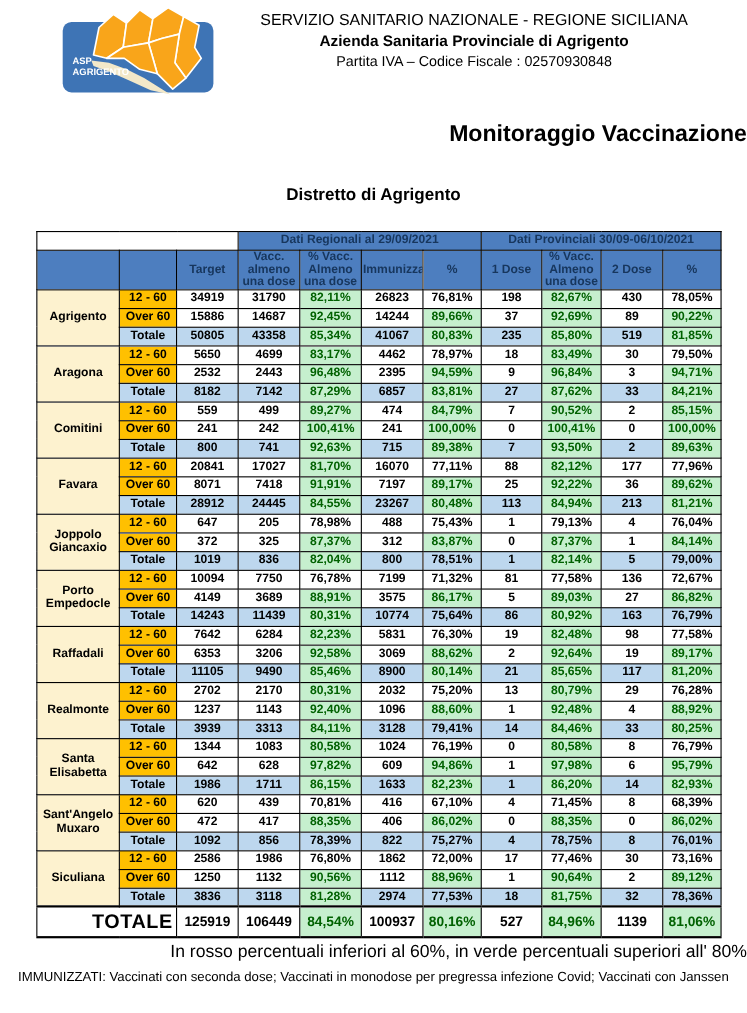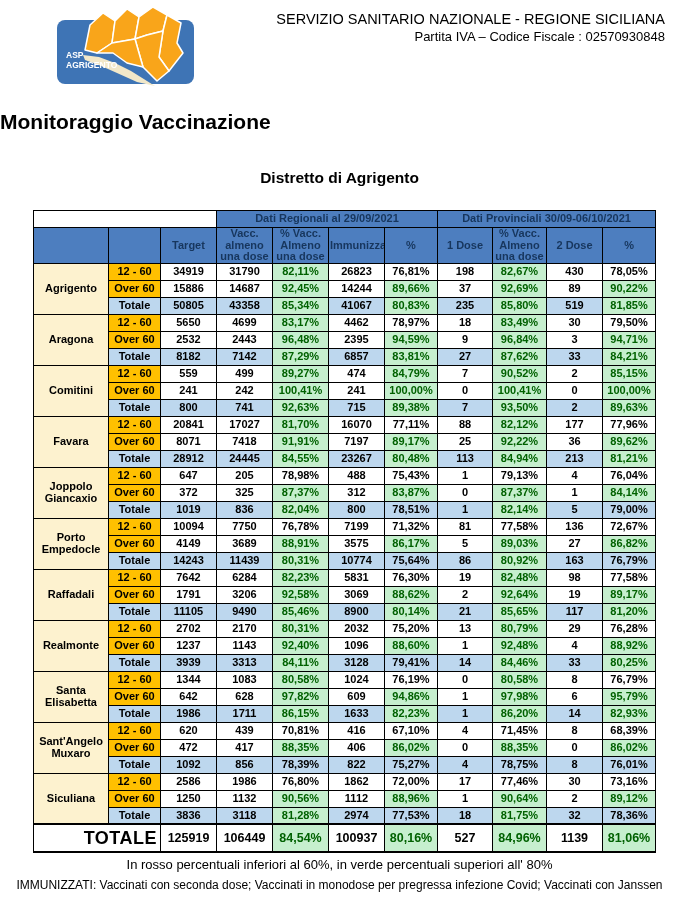--- a/index.html
+++ b/index.html
@@ -14,26 +14,26 @@
   }
   *{box-sizing:border-box;}
   html,body{margin:0;padding:0;}
   body{
     width:679px;height:921px;background:#ffffff;
     font-family:"Liberation Sans", sans-serif;color:#000;
     overflow:hidden;
   }
   .top-header{display:flex;align-items:flex-start;padding:5px 14px 0 55px;height:96px;}
   .logo-wrap{width:142px;flex:0 0 142px;}
-  .header-text{flex:1;text-align:right;padding-top:5px;line-height:1.25;}
+  .header-text{flex:1;text-align:center;padding-top:5px;line-height:1.25;}
   .ht1{font-size:14.5px;}
   .ht2{font-size:14px;font-weight:bold;margin-top:1px;}
   .ht3{font-size:13px;margin-top:1px;white-space:pre-wrap;}
   .ht4{font-size:13px;margin-top:1px;}
-  .doc-title{text-align:left;font-size:21px;font-weight:bold;margin-top:14px;}
+  .doc-title{text-align:right;font-size:21px;font-weight:bold;margin-top:14px;}
   .doc-subtitle{text-align:center;font-size:15.5px;font-weight:bold;margin-top:35px;}
   table.vtable{
     margin:23px 0 0 33px;width:622px;table-layout:fixed;
     border-collapse:collapse;
   }
   table.vtable td{
     border:1px solid #000;text-align:center;vertical-align:middle;
     font-size:11px;font-weight:bold;padding:0 1px;height:17px;line-height:1.05;
     overflow:hidden;
   }
@@ -55,21 +55,21 @@
   td.col-first{border-left:2.5px solid #000;}
   td.col-last{border-right:2.5px solid #000;}
   tr.grand td{
     border-top:2.5px solid #000;border-bottom:2.5px solid #000;
     height:28px;font-size:12.5px;background:#fff;
   }
   tr.grand td.grand-label{
     font-size:18px;text-align:right;padding-right:3px;letter-spacing:0.5px;
   }
   tr.grand td.pct-good{background:var(--green-bg);}
-  .fn1{text-align:center;font-size:13px;margin-top:4px;}
+  .fn1{text-align:right;font-size:16px;margin-top:4px;}
   .fn2{text-align:center;font-size:12px;margin-top:6px;}
 </style>
 </head>
 <body>
 
 <div class="top-header">
   <div class="logo-wrap">
     <svg width="142" height="92" viewBox="0 0 142 92">
       <rect x="2" y="15" width="137" height="64" rx="8" fill="#3e74b5"></rect>
       <g stroke="#ffffff" stroke-width="1.5" fill="#f9a51a" stroke-linejoin="round">
@@ -80,20 +80,21 @@
         <polygon points="92,30 108,26 104,52 114,66 102,76 88,62 84,48 80,34"></polygon>
         <polygon points="57,38 80,34 84,48 88,62 72,58 58,48 42,48"></polygon>
       </g>
       <polygon points="28,50 44,52 60,58 76,66 92,76 100,81 82,77 62,68 44,60 30,55" fill="#f2e8c9" stroke="none"></polygon>
       <text x="11" y="53" font-size="8.5" font-weight="bold" fill="#ffffff" font-family="Liberation Sans, sans-serif">ASP</text>
       <text x="11" y="63" font-size="8.5" font-weight="bold" fill="#ffffff" font-family="Liberation Sans, sans-serif">AGRIGENTO</text>
     </svg>
   </div>
   <div class="header-text">
     <div class="ht1">SERVIZIO SANITARIO NAZIONALE - REGIONE SICILIANA</div>
+    <div class="ht2">Azienda Sanitaria Provinciale di Agrigento</div>
     <div class="ht4">Partita IVA – Codice Fiscale : 02570930848</div>
   </div>
 </div>
 
 <div class="doc-title">Monitoraggio Vaccinazione</div>
 <div class="doc-subtitle">Distretto di Agrigento</div>
 
 <table class="vtable">
   <colgroup>
     <col style="width:75px">
@@ -357,21 +358,21 @@
         <td class="pct-good g-top">82,23%</td>
         <td class="g-top">5831</td>
         <td class="g-top">76,30%</td>
         <td class="g-top">19</td>
         <td class="pct-good g-top">82,48%</td>
         <td class="g-top">98</td>
         <td class="g-top col-last">77,58%</td>
       </tr>
       <tr>
         <td class="age-orange">Over 60</td>
-        <td>1791</td>
+        <td>6353</td>
         <td>3206</td>
         <td class="pct-good">92,58%</td>
         <td>3069</td>
         <td class="pct-good">88,62%</td>
         <td>2</td>
         <td class="pct-good">92,64%</td>
         <td>19</td>
         <td class="pct-good col-last">89,17%</td>
       </tr>
       <tr>

